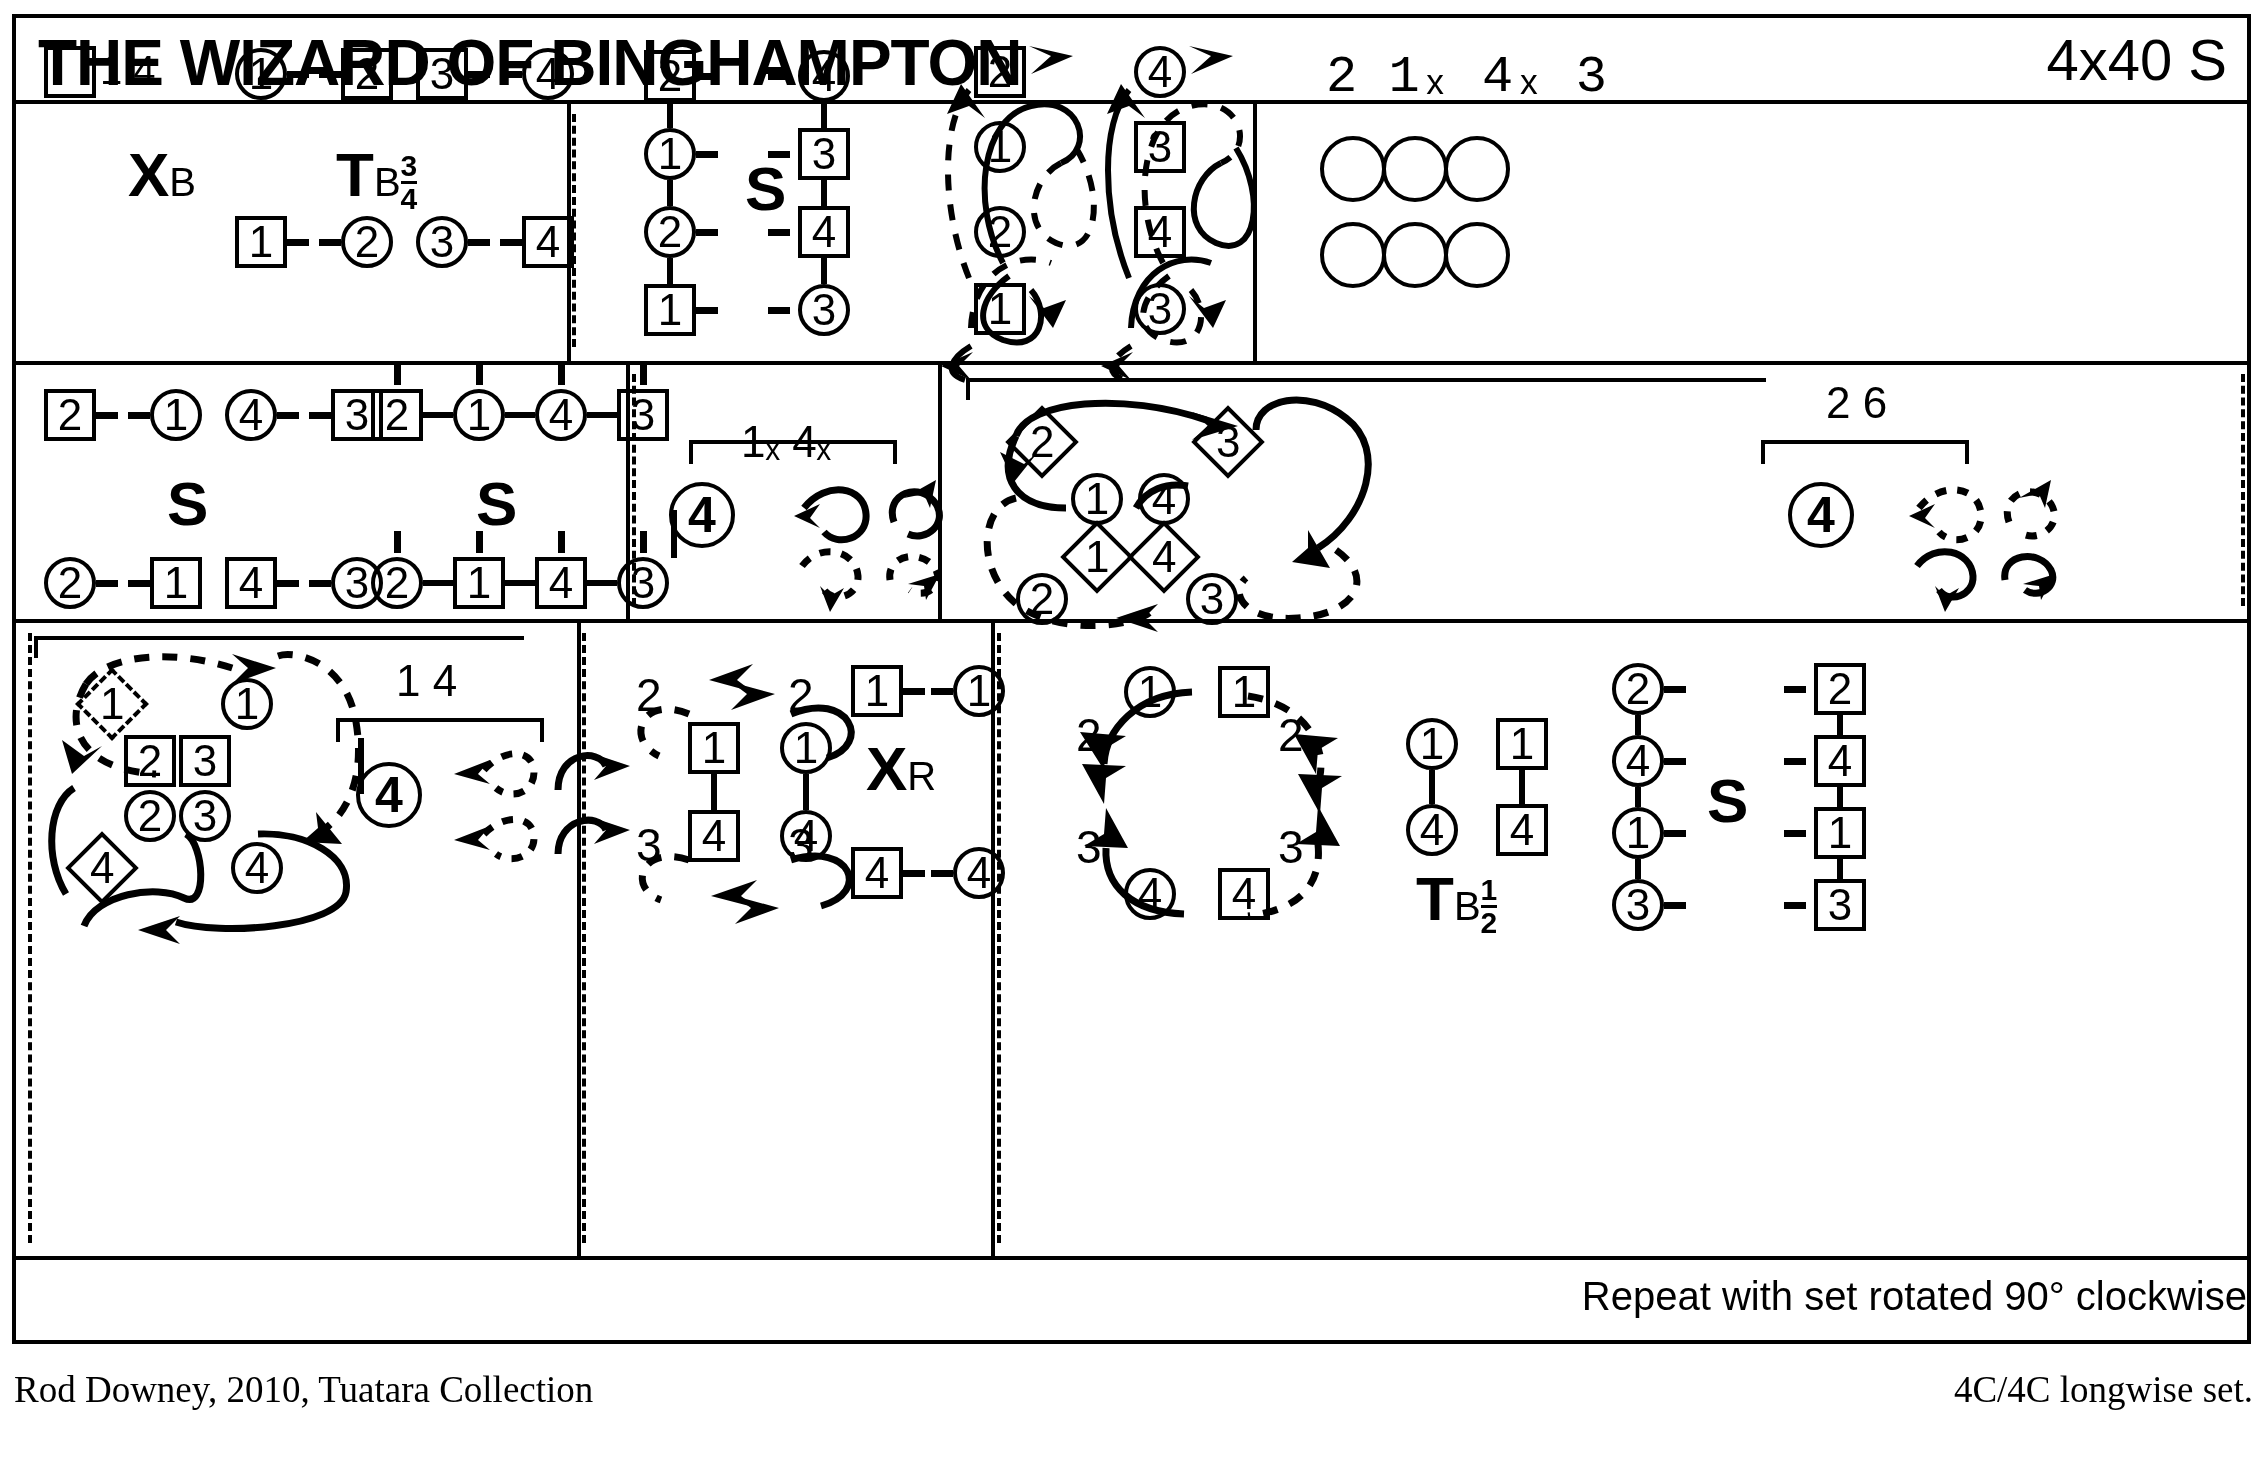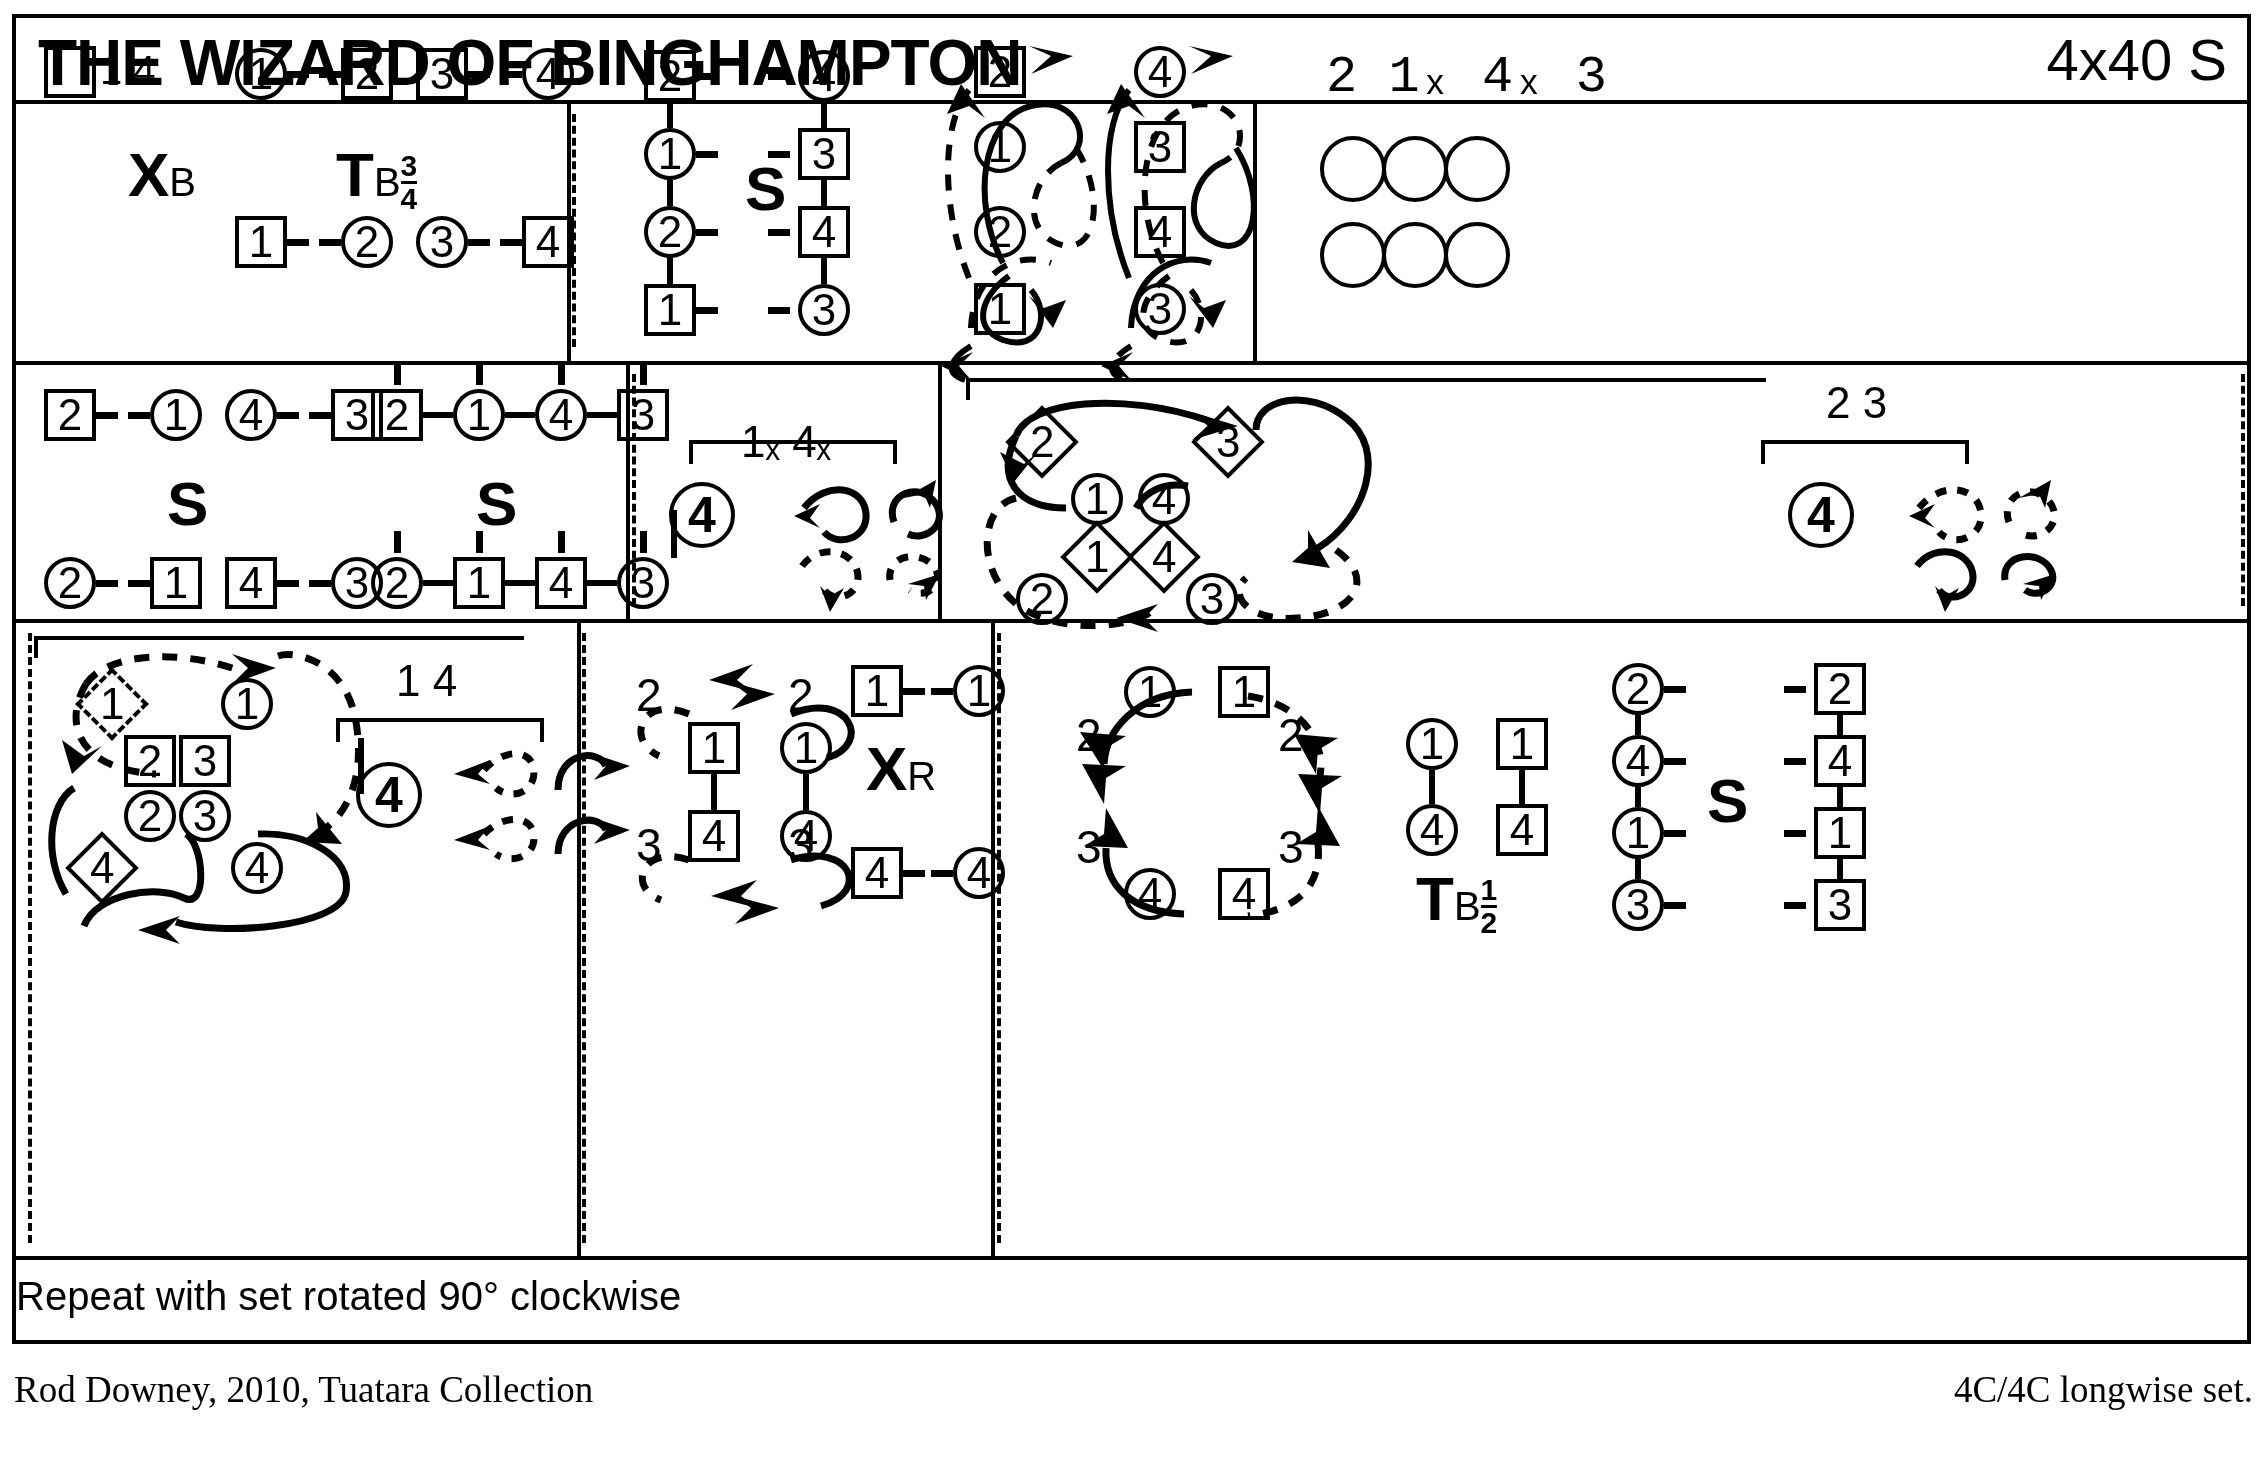--- a/index.html
+++ b/index.html
@@ -12,21 +12,21 @@
   .vline{position:absolute;top:0;bottom:0;width:4px;background:#000;}
   .vdash{position:absolute;width:0;border-left:4px dashed #000;}
 
   
   .title{position:absolute;left:38px;top:26px;font-size:64px;font-weight:bold;letter-spacing:-1px;white-space:nowrap;font-family:"Liberation Sans",sans-serif;}
   .bars{position:absolute;right:40px;top:26px;font-size:58px;font-weight:normal;white-space:nowrap;}
 
   
   .credit{position:absolute;left:14px;top:1368px;font-size:37px;font-family:"Liberation Serif",serif;white-space:nowrap;}
   .setinfo{position:absolute;right:14px;top:1368px;font-size:37px;font-family:"Liberation Serif",serif;white-space:nowrap;}
-  .repeat{position:absolute;left:0;right:0;top:1271px;text-align:left;font-size:40px;font-family:"Liberation Sans",sans-serif;}
+  .repeat{position:absolute;left:0;right:0;top:1271px;text-align:right;font-size:40px;font-family:"Liberation Sans",sans-serif;}
 
   
   .tok{position:absolute;width:52px;height:52px;box-sizing:border-box;
        display:flex;align-items:center;justify-content:center;
        font-size:44px;line-height:1;font-family:"Liberation Sans",sans-serif;}
   .tok.c{border:4px solid #000;border-radius:50%;}
   .tok.s{border:4px solid #000;}
   .tok.d{border:4px solid #000;transform:rotate(45deg);}
   .tok.d > span{transform:rotate(-45deg);display:block;}
   .tok.dash{border-style:dashed;}
@@ -370,21 +370,21 @@
     <div class="tok d" style="left:1122px;top:513px;">
         <span style="transform: rotate(-45deg);">4</span>
       </div>
     <div class="tok c" style="left:1000px;top:555px;">
         <span>2</span>
       </div>
     <div class="tok c" style="left:1170px;top:555px;">
         <span>3</span>
       </div>
 
-    <div class="lbl" style="left:1810px;top:360px;font-size:44px;">2 3</div>
+    <div class="lbl" style="left:1810px;top:360px;font-size:44px;">2 6</div>
     <div class="brk" style="left:1745px;top:422px;width:208px;height:24px;"></div>
     <div class="tok c big" style="left:1772px;top:464px;">
         <span>4</span>
       </div>
 
     <svg style="left:1885px;top:458px;width:180px;height:130px;">
       <g fill="none" stroke="#000" stroke-width="7">
         <path d="M18,32 C40,4 78,10 80,38 C82,62 52,72 38,56" stroke-dasharray="11 11"></path>
         <path d="M108,46 C98,18 134,4 150,28 C162,48 140,66 122,58" stroke-dasharray="11 11"></path>
         <path d="M16,90 C34,66 70,74 72,100 C73,120 48,128 38,114"></path>

